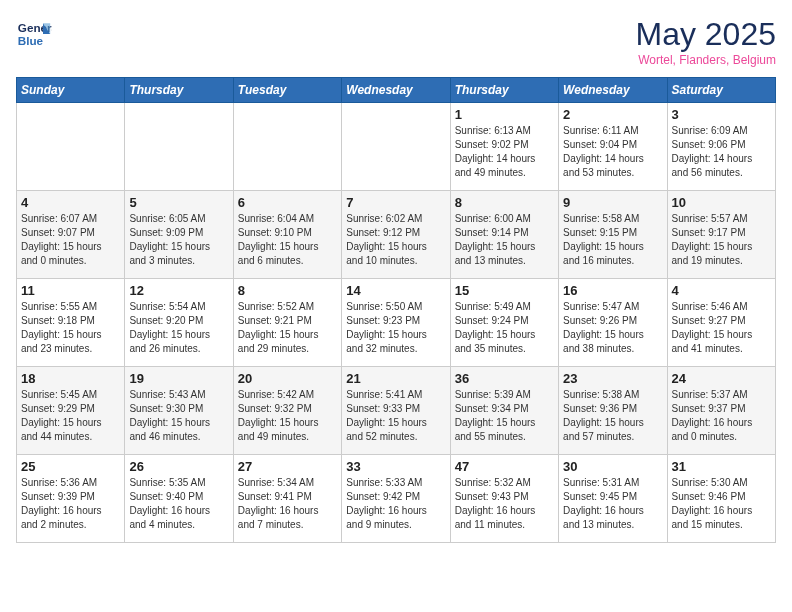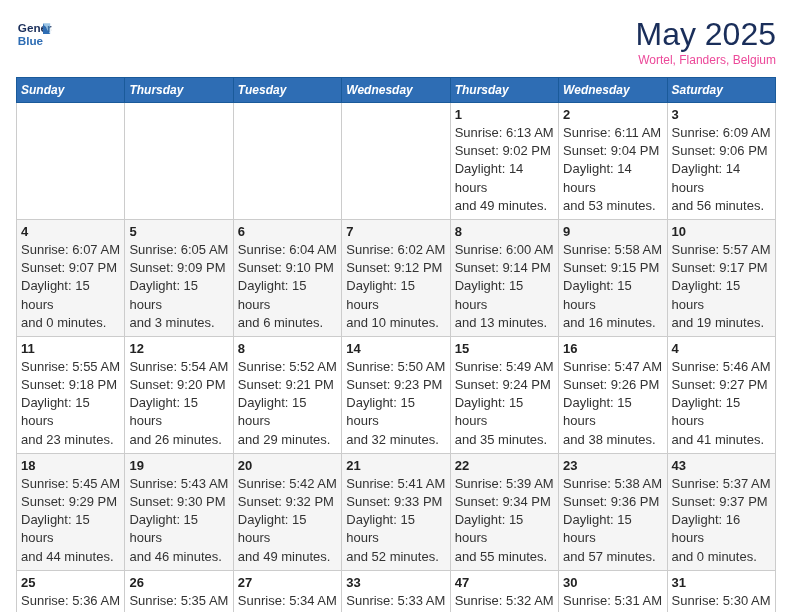--- a/index.html
+++ b/index.html
@@ -62,21 +62,21 @@
       background: #f5f5f5;
     }
     .day-num {
       font-size: 13px;
       font-weight: bold;
       color: #222;
       display: block;
       margin-bottom: 2px;
     }
     .day-info {
-      font-size: 13px;
+      font-size: 10px;
       color: #333;
       line-height: 1.4;
     }
     td.empty { background: #fff; }
   </style>
 </head>
 <body>
 
 <div class="header">
   <div class="logo">
@@ -195,29 +195,29 @@
         </td>
         <td>
           <span class="day-num">20</span>
           <div class="day-info">Sunrise: 5:42 AM<br>Sunset: 9:32 PM<br>Daylight: 15 hours<br>and 49 minutes.</div>
         </td>
         <td>
           <span class="day-num">21</span>
           <div class="day-info">Sunrise: 5:41 AM<br>Sunset: 9:33 PM<br>Daylight: 15 hours<br>and 52 minutes.</div>
         </td>
         <td>
-          <span class="day-num">22</span>
+          <span class="day-num">36</span>
           <div class="day-info">Sunrise: 5:39 AM<br>Sunset: 9:34 PM<br>Daylight: 15 hours<br>and 55 minutes.</div>
         </td>
         <td>
           <span class="day-num">23</span>
           <div class="day-info">Sunrise: 5:38 AM<br>Sunset: 9:36 PM<br>Daylight: 15 hours<br>and 57 minutes.</div>
         </td>
         <td>
-          <span class="day-num">43</span>
+          <span class="day-num">24</span>
           <div class="day-info">Sunrise: 5:37 AM<br>Sunset: 9:37 PM<br>Daylight: 16 hours<br>and 0 minutes.</div>
         </td>
       </tr>
       <tr>
         <td>
           <span class="day-num">25</span>
           <div class="day-info">Sunrise: 5:36 AM<br>Sunset: 9:39 PM<br>Daylight: 16 hours<br>and 2 minutes.</div>
         </td>
         <td>
           <span class="day-num">26</span>

